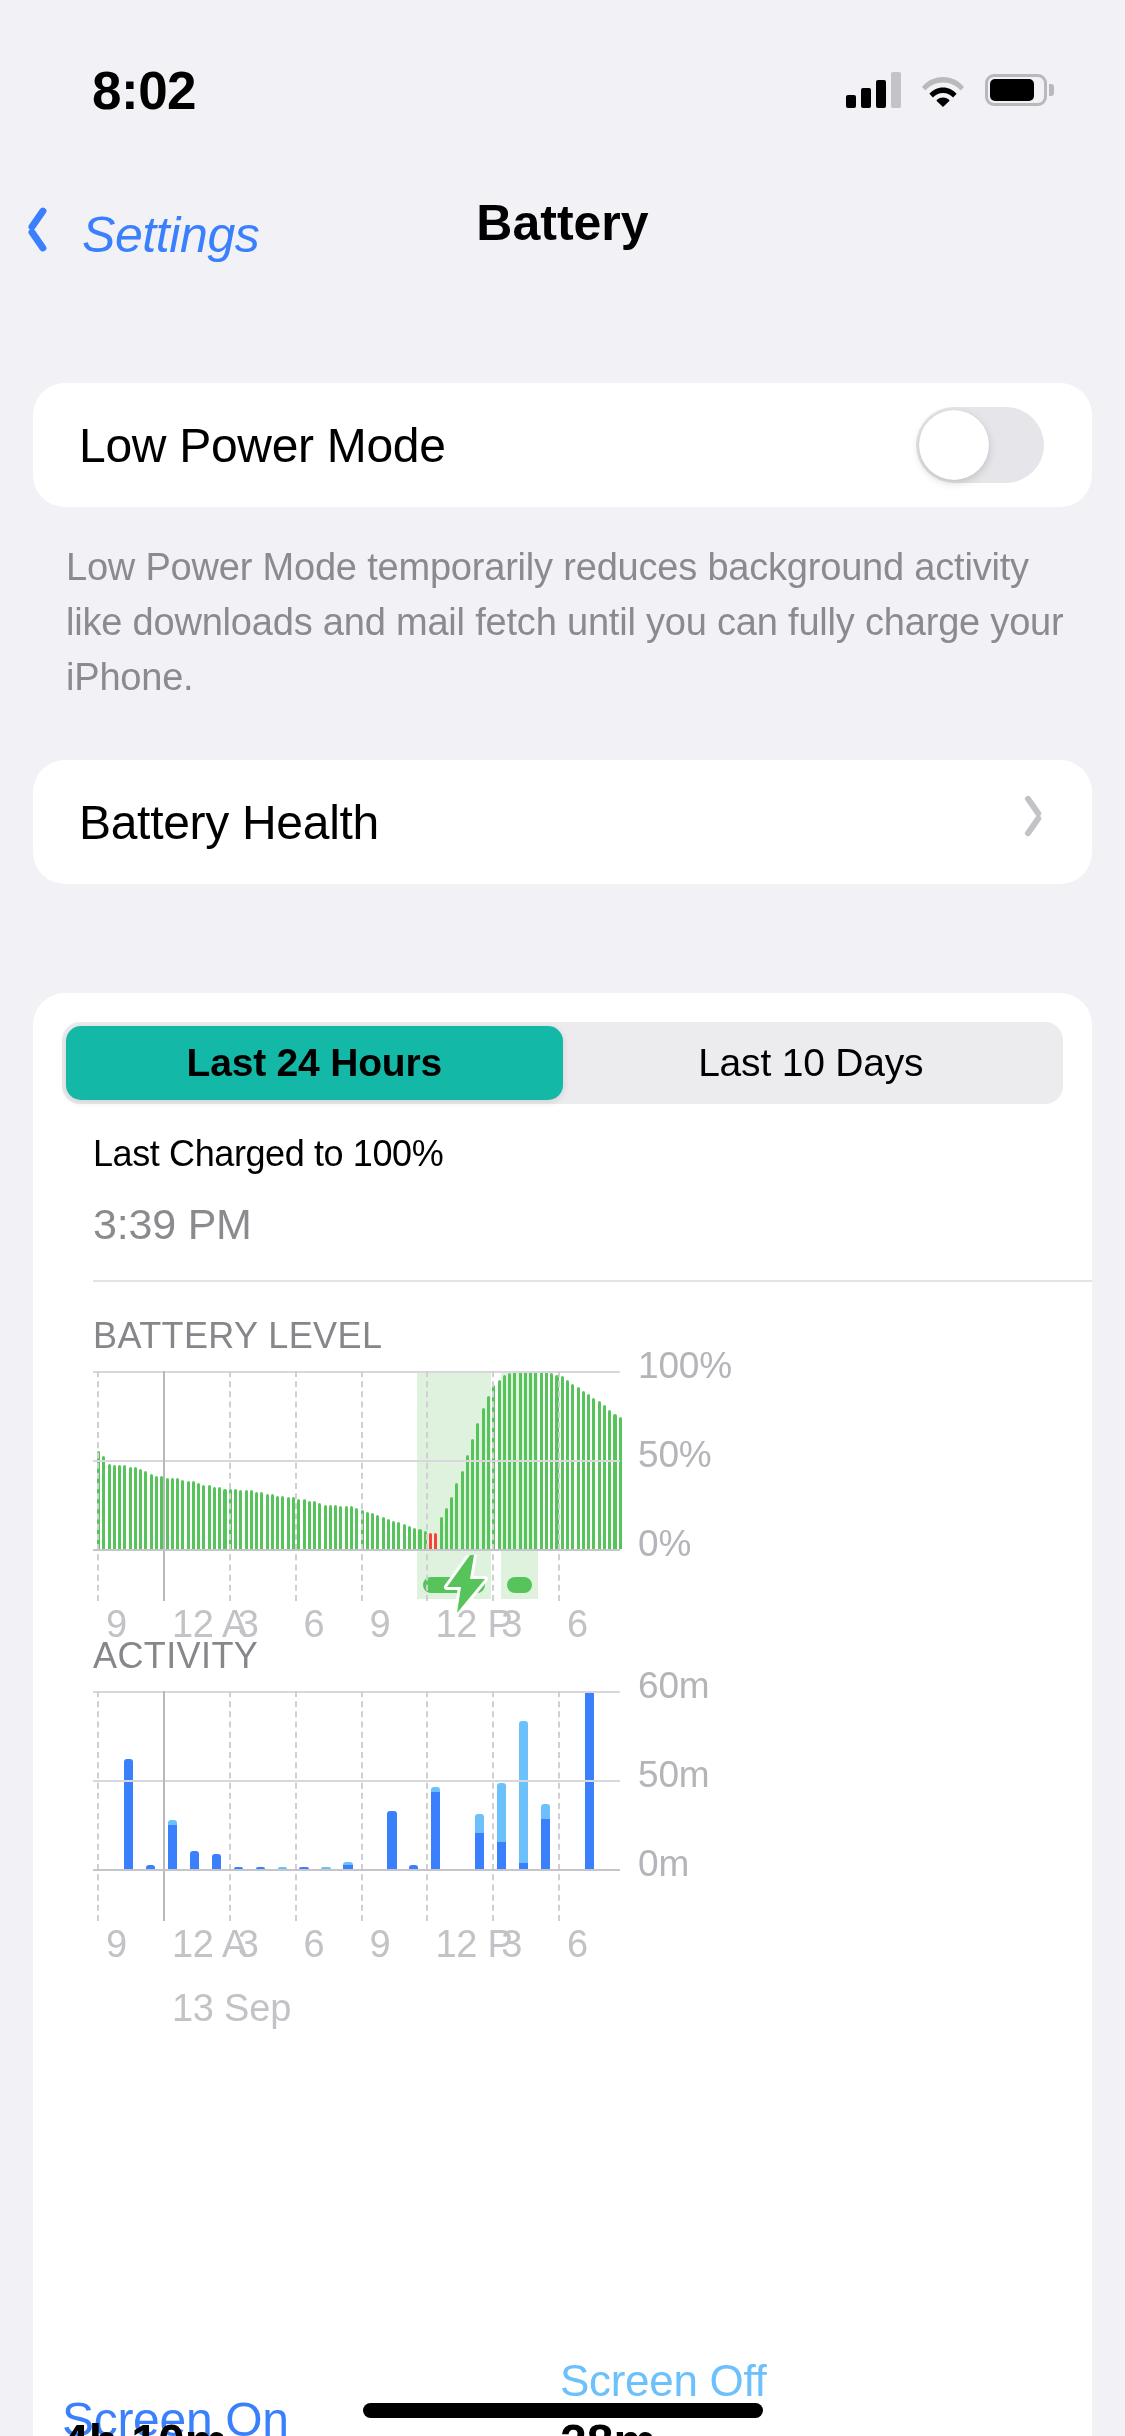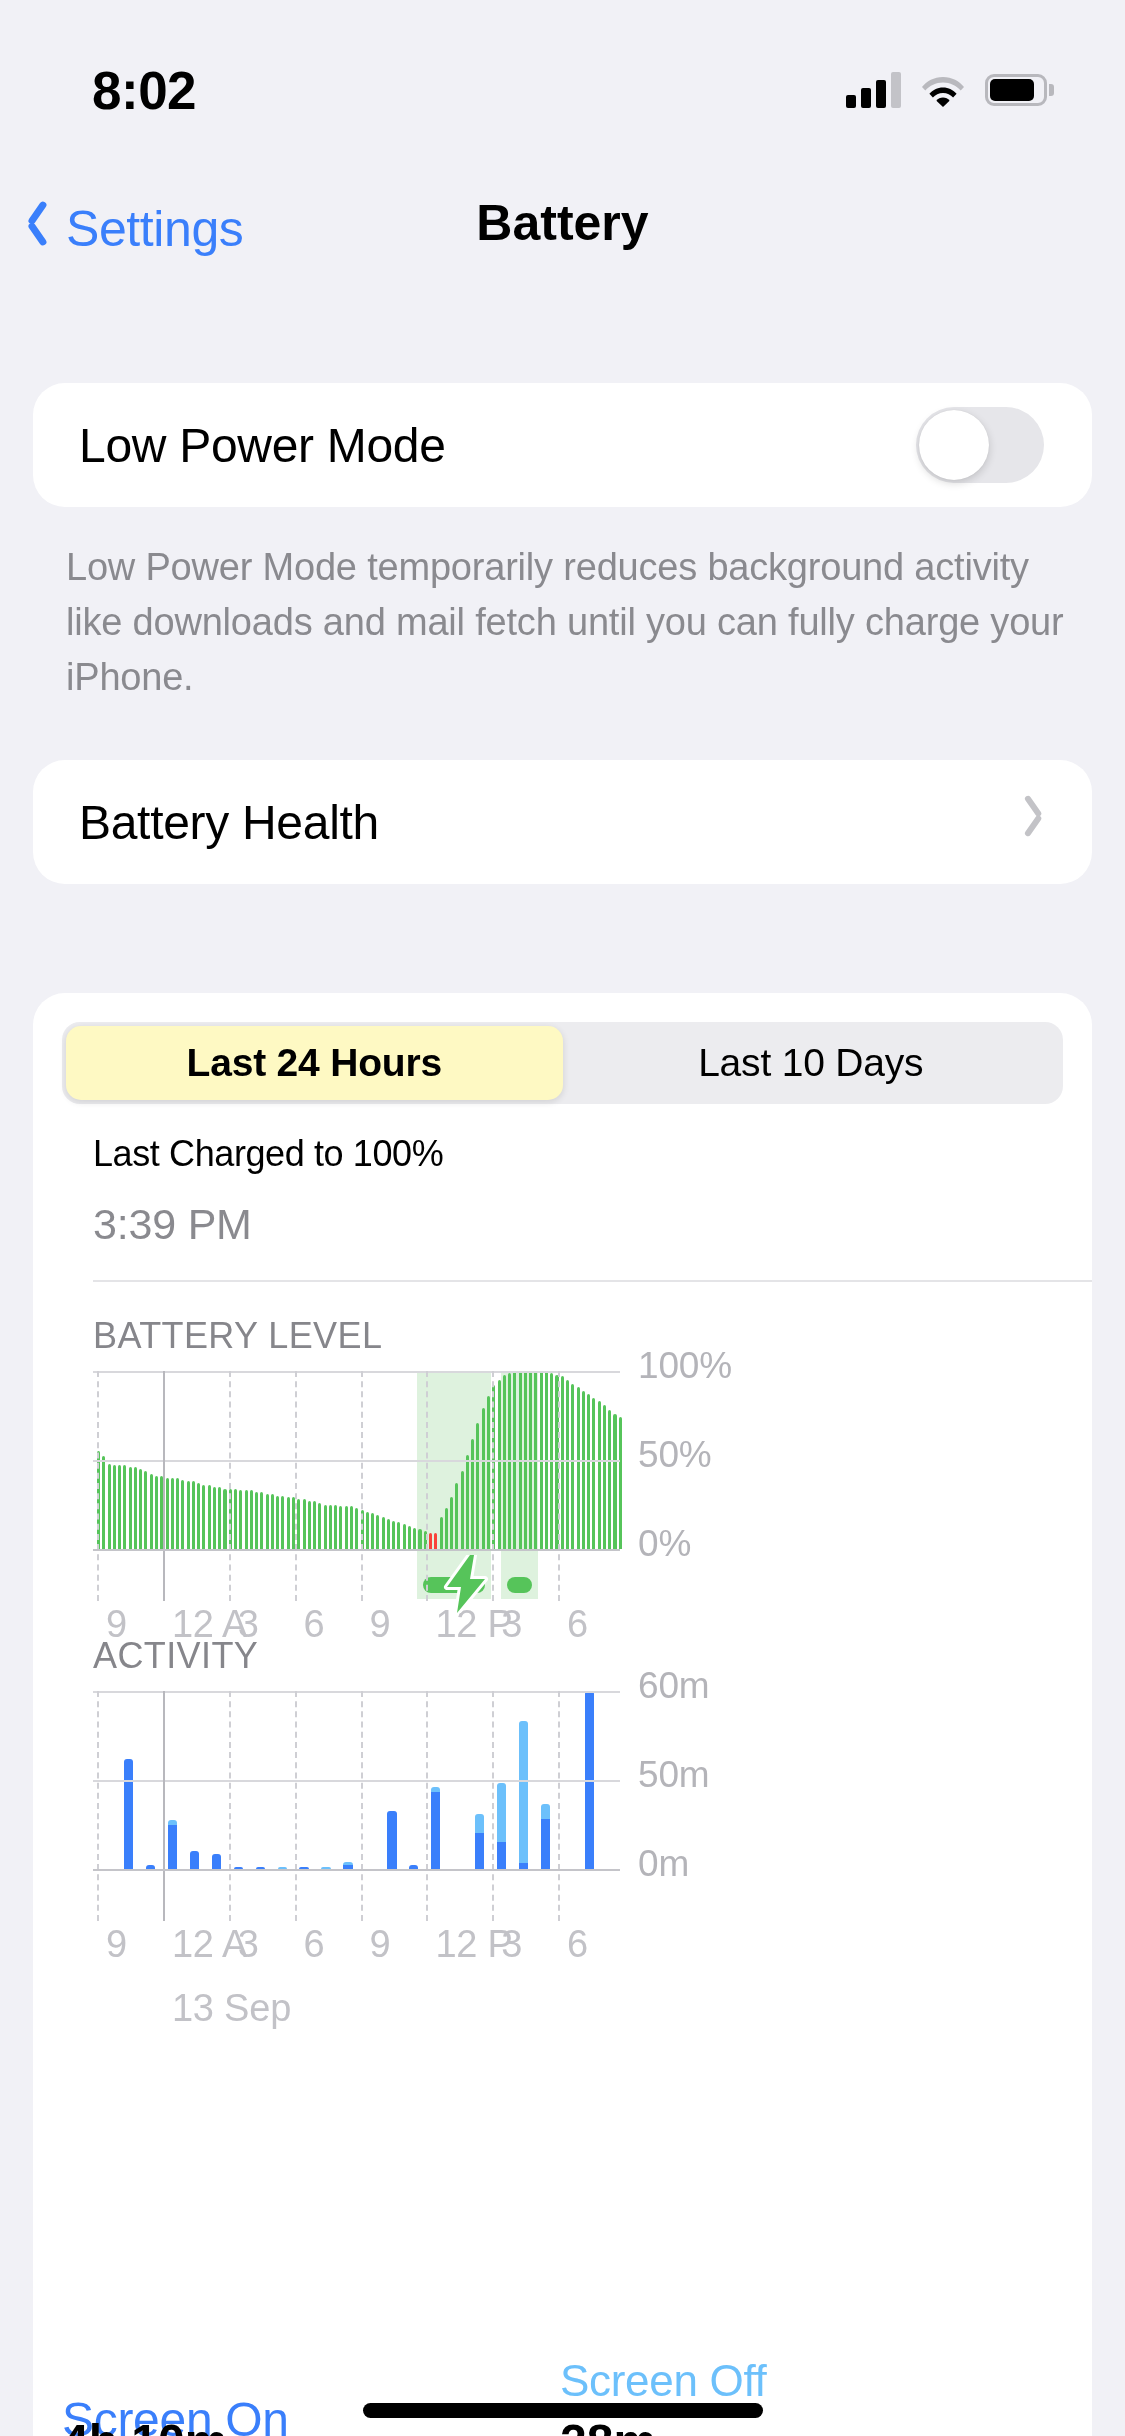--- a/index.html
+++ b/index.html
@@ -26,21 +26,21 @@
   .sig i:nth-child(2) { height: 20px; }
   .sig i:nth-child(3) { height: 28px; }
   .sig i:nth-child(4) { height: 36px; background: #c3c3c8; }
   .batt-ico { position: relative; width: 62px; height: 32px; }
   .batt-ico .shell { position: absolute; inset: 0; border: 3px solid #b8b8bd; border-radius: 9px; }
   .batt-ico .fill { position: absolute; top: 5px; left: 5px; bottom: 5px; width: 44px; background: #000; border-radius: 5px; }
   .batt-ico .nub { position: absolute; right: -7px; top: 10px; width: 5px; height: 12px; background: #b8b8bd; border-radius: 0 3px 3px 0; }
 
   
   .navbar { position: absolute; top: 178px; left: 0; width: 1125px; height: 90px; }
-  .nav-back { position: absolute; left: 26px; top: 6px; display: flex; align-items: center; gap: 14px; height: 90px; }
+  .nav-back { position: absolute; left: 26px; top: 12px; display: flex; align-items: center; gap: 30px; height: 90px; font-style: italic; }
   .chev-left { width: 26px; height: 42px; position: relative; }
   .chev-left::before, .chev-left::after {
     content:""; position:absolute; left: 4px; width: 26px; height: 7px;
     background: #3a7ffb; border-radius: 4px;
   }
   .chev-left::before { top: 12px; transform: rotate(-55deg); transform-origin: left center; }
   .chev-left::after  { top: 12px; transform: rotate(55deg);  transform-origin: left center; }
   .nav-back-label { font-size: 50px; color: #3a7ffb; letter-spacing: -0.4px; }
   .nav-title { position: absolute; left: 0; right: 0; top: 16px; text-align: center; font-size: 50px; font-weight: bold; color: #000; }
 
@@ -74,21 +74,21 @@
   .card-charts { top: 993px; height: 1500px; border-radius: 32px; overflow: hidden; }
 
   .segmented {
     position: absolute; left: 29px; top: 29px; width: 1001px; height: 82px;
     background: #ececef; border-radius: 18px; display: flex; padding: 4px;
   }
   .seg {
     flex: 1; display: flex; align-items: center; justify-content: center;
     font-size: 39px; color: #000; border-radius: 15px; letter-spacing: -0.2px;
   }
-  .seg.active { background: #fef9c3; box-shadow: 0 2px 7px rgba(0,0,0,.12); font-weight: 600; }
+  .seg.active { background: #14b8a6; box-shadow: 0 2px 7px rgba(0,0,0,.12); font-weight: 600; }
 
   .charged-title { position: absolute; left: 60px; top: 140px; font-size: 36px; color: #000; letter-spacing: -0.4px; }
   .charged-time  { position: absolute; left: 60px; top: 207px; font-size: 43px; color: #8a8a8f; letter-spacing: -0.2px; }
 
   .hr { position: absolute; left: 60px; width: 999px; height: 2px; background: #e4e4e7; }
   .hr-1 { top: 287px; }
 
   .sec-title { position: absolute; left: 60px; font-size: 36px; color: #86868b; letter-spacing: 0.4px; }
   .sec-title-battery { top: 322px; }
   .sec-title-activity { top: 642px; }

